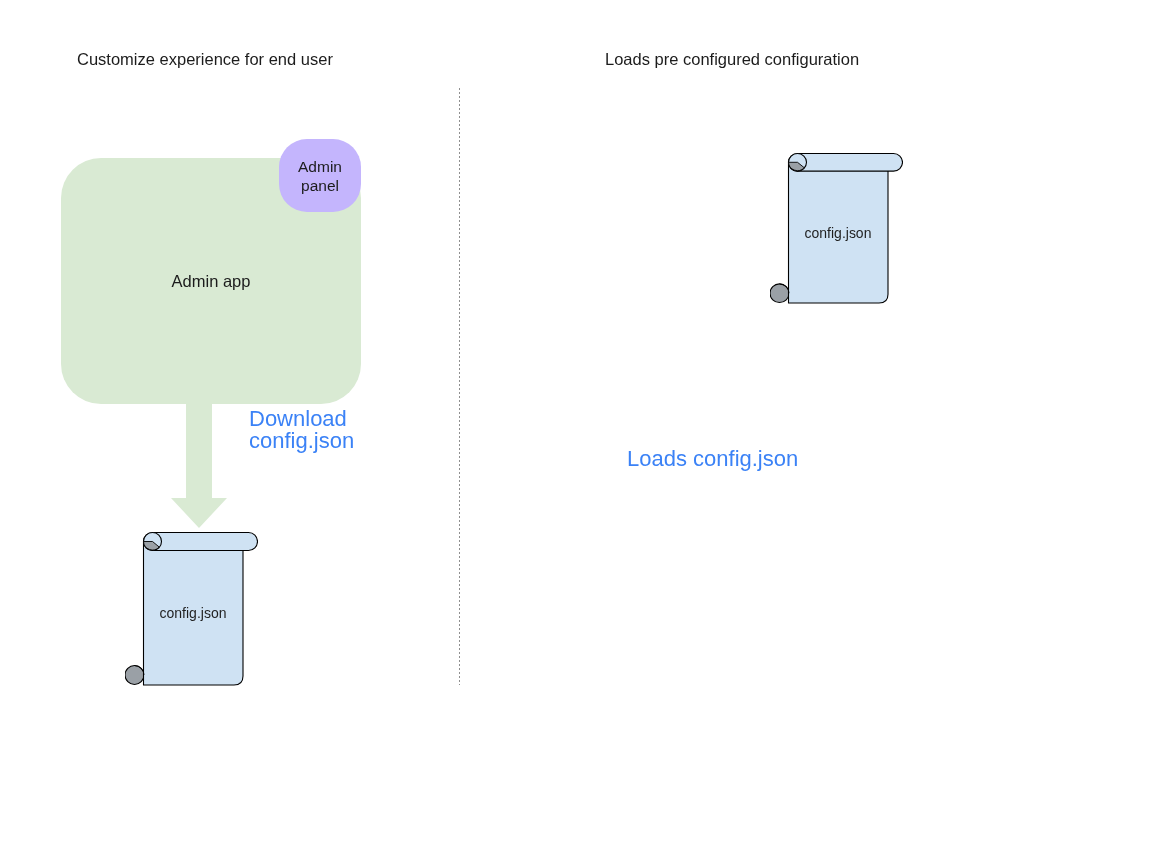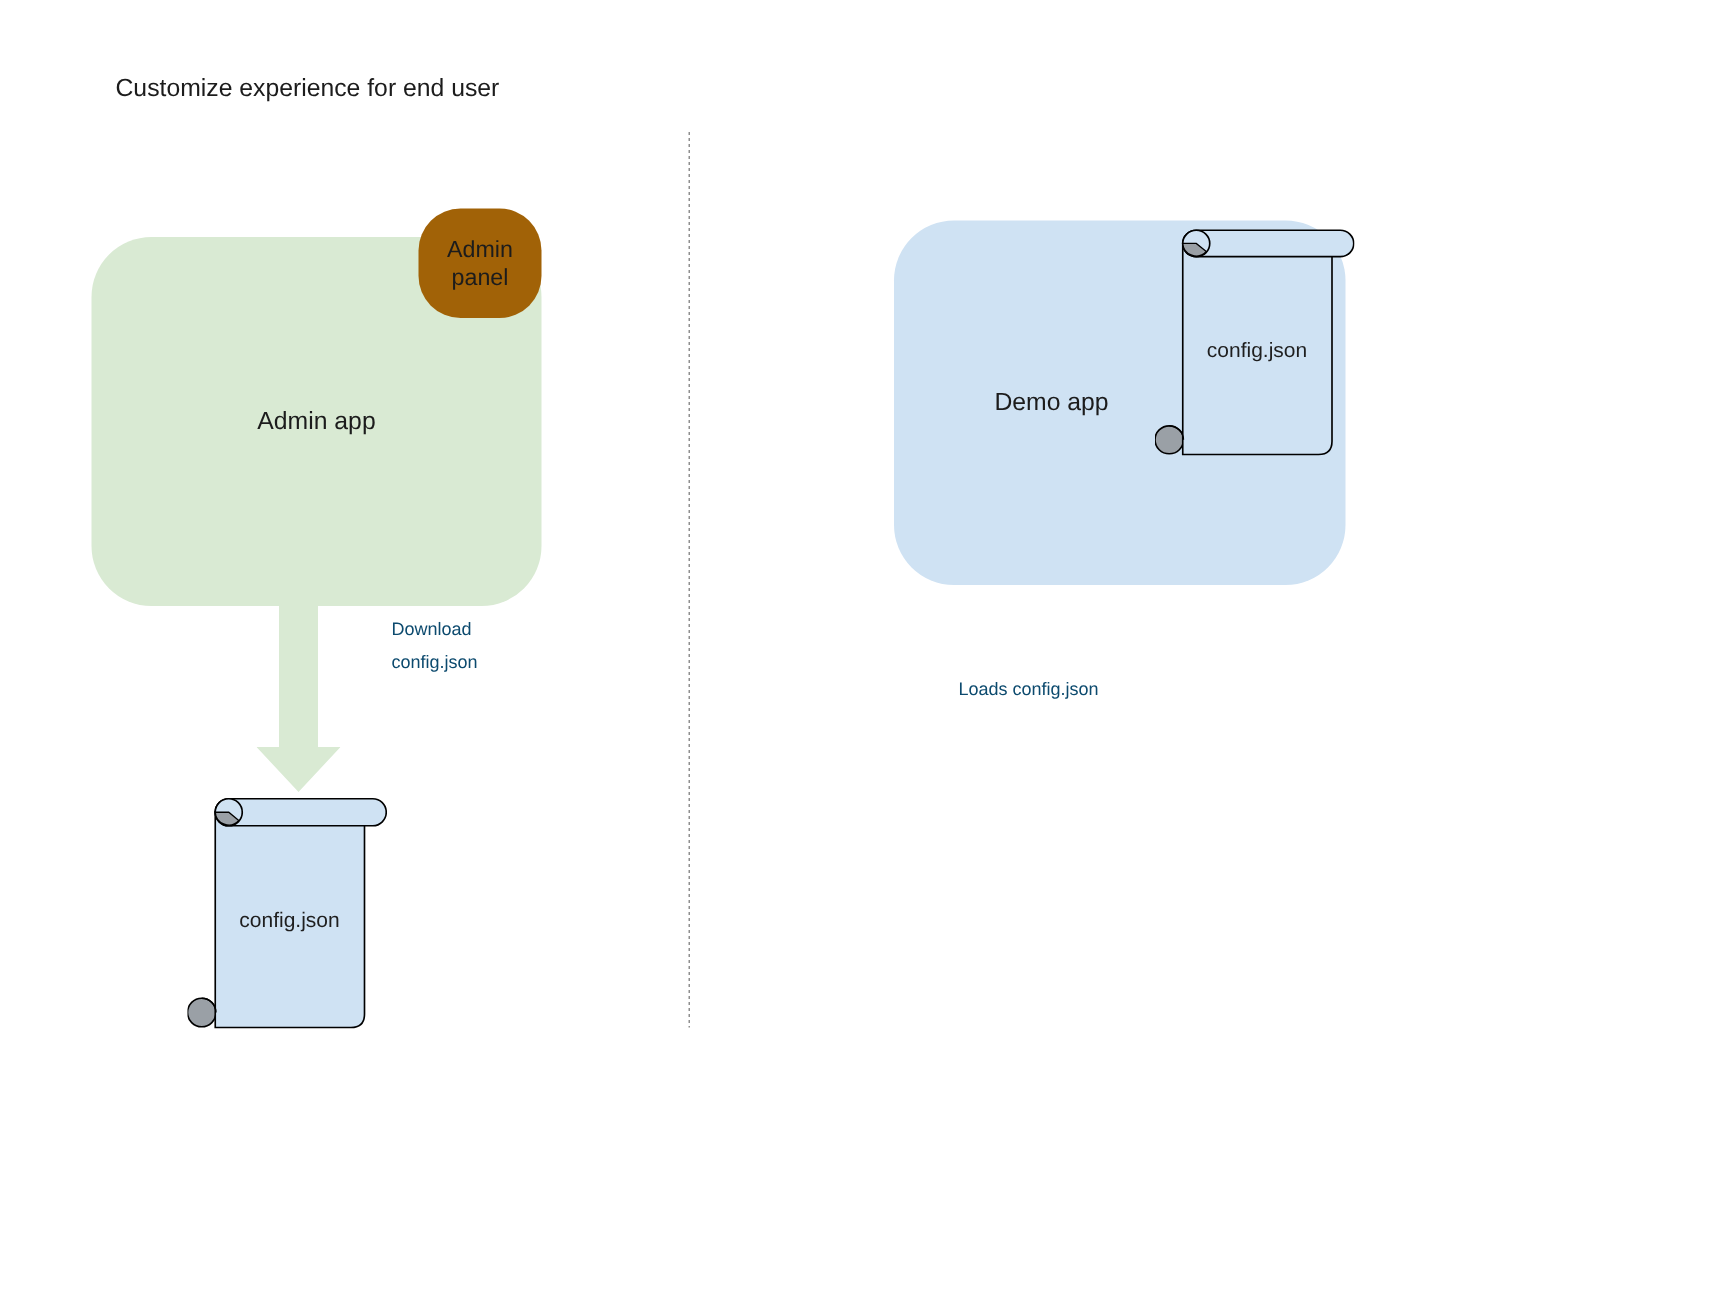--- a/index.html
+++ b/index.html
@@ -49,25 +49,24 @@
     justify-content: center;
     text-align: center;
     font-size: 15.5px;
     line-height: 19px;
     color: #1c1c1c;
     padding: 2px 6px;
     box-sizing: border-box;
   }
 
   .annotation {
-    font-size: 12px;
+    font-size: 22px;
     line-height: 22px;
-    color: #0c4a6e;
+    color: #3b82f6;
     white-space: pre-line;
-    margin-left: 12px;
   }
 
   .demo-label-wrap {
     width: 210px;
     text-align: center;
   }
 
   svg text.scroll-text {
     font-family: "Liberation Sans", sans-serif;
     font-size: 14px;
@@ -76,28 +75,29 @@
   .outline { stroke: #000000; stroke-width: 1.1; }
   .thin-outline { stroke: #000000; stroke-width: 0.9; }
 </style>
 </head>
 <body>
 
 <div class="canvas">
 
   <div class="abs section-title" style="left:77px; top:49px;">Customize experience for end user</div>
 
+  <div class="abs section-title" style="left:605px; top:49px;">Loads pre configured configuration</div>
 
   <div class="abs divider" style="left:459px; top:88px; height:597px;"></div>
 
   <div class="abs app-box" style="left: 61px; top: 131px; width: 300px; height: 246px; background: rgb(217, 234, 211); margin-top: 27px;">
     <div class="app-label">Admin app</div>
   </div>
 
-  <div class="abs admin-panel" style="left: 279px; top: 139px; width: 82px; height: 73px; background: #a16207; border-radius: 28px;">
+  <div class="abs admin-panel" style="left: 279px; top: 139px; width: 82px; height: 73px; background: #c4b5fd; border-radius: 28px;">
     <span>Admin panel</span>
   </div>
 
   <svg class="abs" style="left:171px; top:377px;" width="56" height="151" viewBox="0 0 56 151">
     <polygon points="15,0 41,0 41,121 56,121 28,151 0,121 15,121" fill="#d9ead3"></polygon>
   </svg>
 
   <div class="abs annotation" style="left:249px; top:408px;">Download
 config.json</div>
 
@@ -109,23 +109,20 @@
 
     <path d="M9.5 134.5 A9.5 9.5 0 0 1 19 144" fill="none" class="thin-outline"></path>
 
     <rect x="18.5" y="1.5" width="114" height="18" rx="9" ry="9" class="outline" fill="#cfe2f3"></rect>
 
     <circle cx="27.5" cy="10.5" r="9" class="outline" fill="#cfe2f3"></circle>
     <path d="M18.5 10.5 A9 9 0 0 0 34.2 16 L27.5 10.5 Z" class="thin-outline" fill="#9aa0a6"></path>
     <text x="68" y="87" text-anchor="middle" class="scroll-text">config.json</text>
   </svg>
 
-  <div class="abs app-box" style="left: 596px; top: 147px; width: 301px; height: 243px; justify-content: flex-start; background: rgb(207, 226, 243);">
-    <div class="app-label demo-label-wrap">Demo app</div>
-  </div>
 
   <svg class="abs" style="left:770px; top:152px;" width="133" height="152" viewBox="0 0 133 155" preserveAspectRatio="none">
     <circle cx="9.5" cy="144" r="9.5" class="outline" fill="#9aa0a6"></circle>
     <path d="M18.5 10 H118 V145 Q118 154 109 154 H18.5 Z" class="outline" fill="#cfe2f3"></path>
     <path d="M9.5 134.5 A9.5 9.5 0 0 1 19 144" fill="none" class="thin-outline"></path>
     <rect x="18.5" y="1.5" width="114" height="18" rx="9" ry="9" class="outline" fill="#cfe2f3"></rect>
     <circle cx="27.5" cy="10.5" r="9" class="outline" fill="#cfe2f3"></circle>
     <path d="M18.5 10.5 A9 9 0 0 0 34.2 16 L27.5 10.5 Z" class="thin-outline" fill="#9aa0a6"></path>
     <text x="68" y="88" text-anchor="middle" class="scroll-text">config.json</text>
   </svg>

